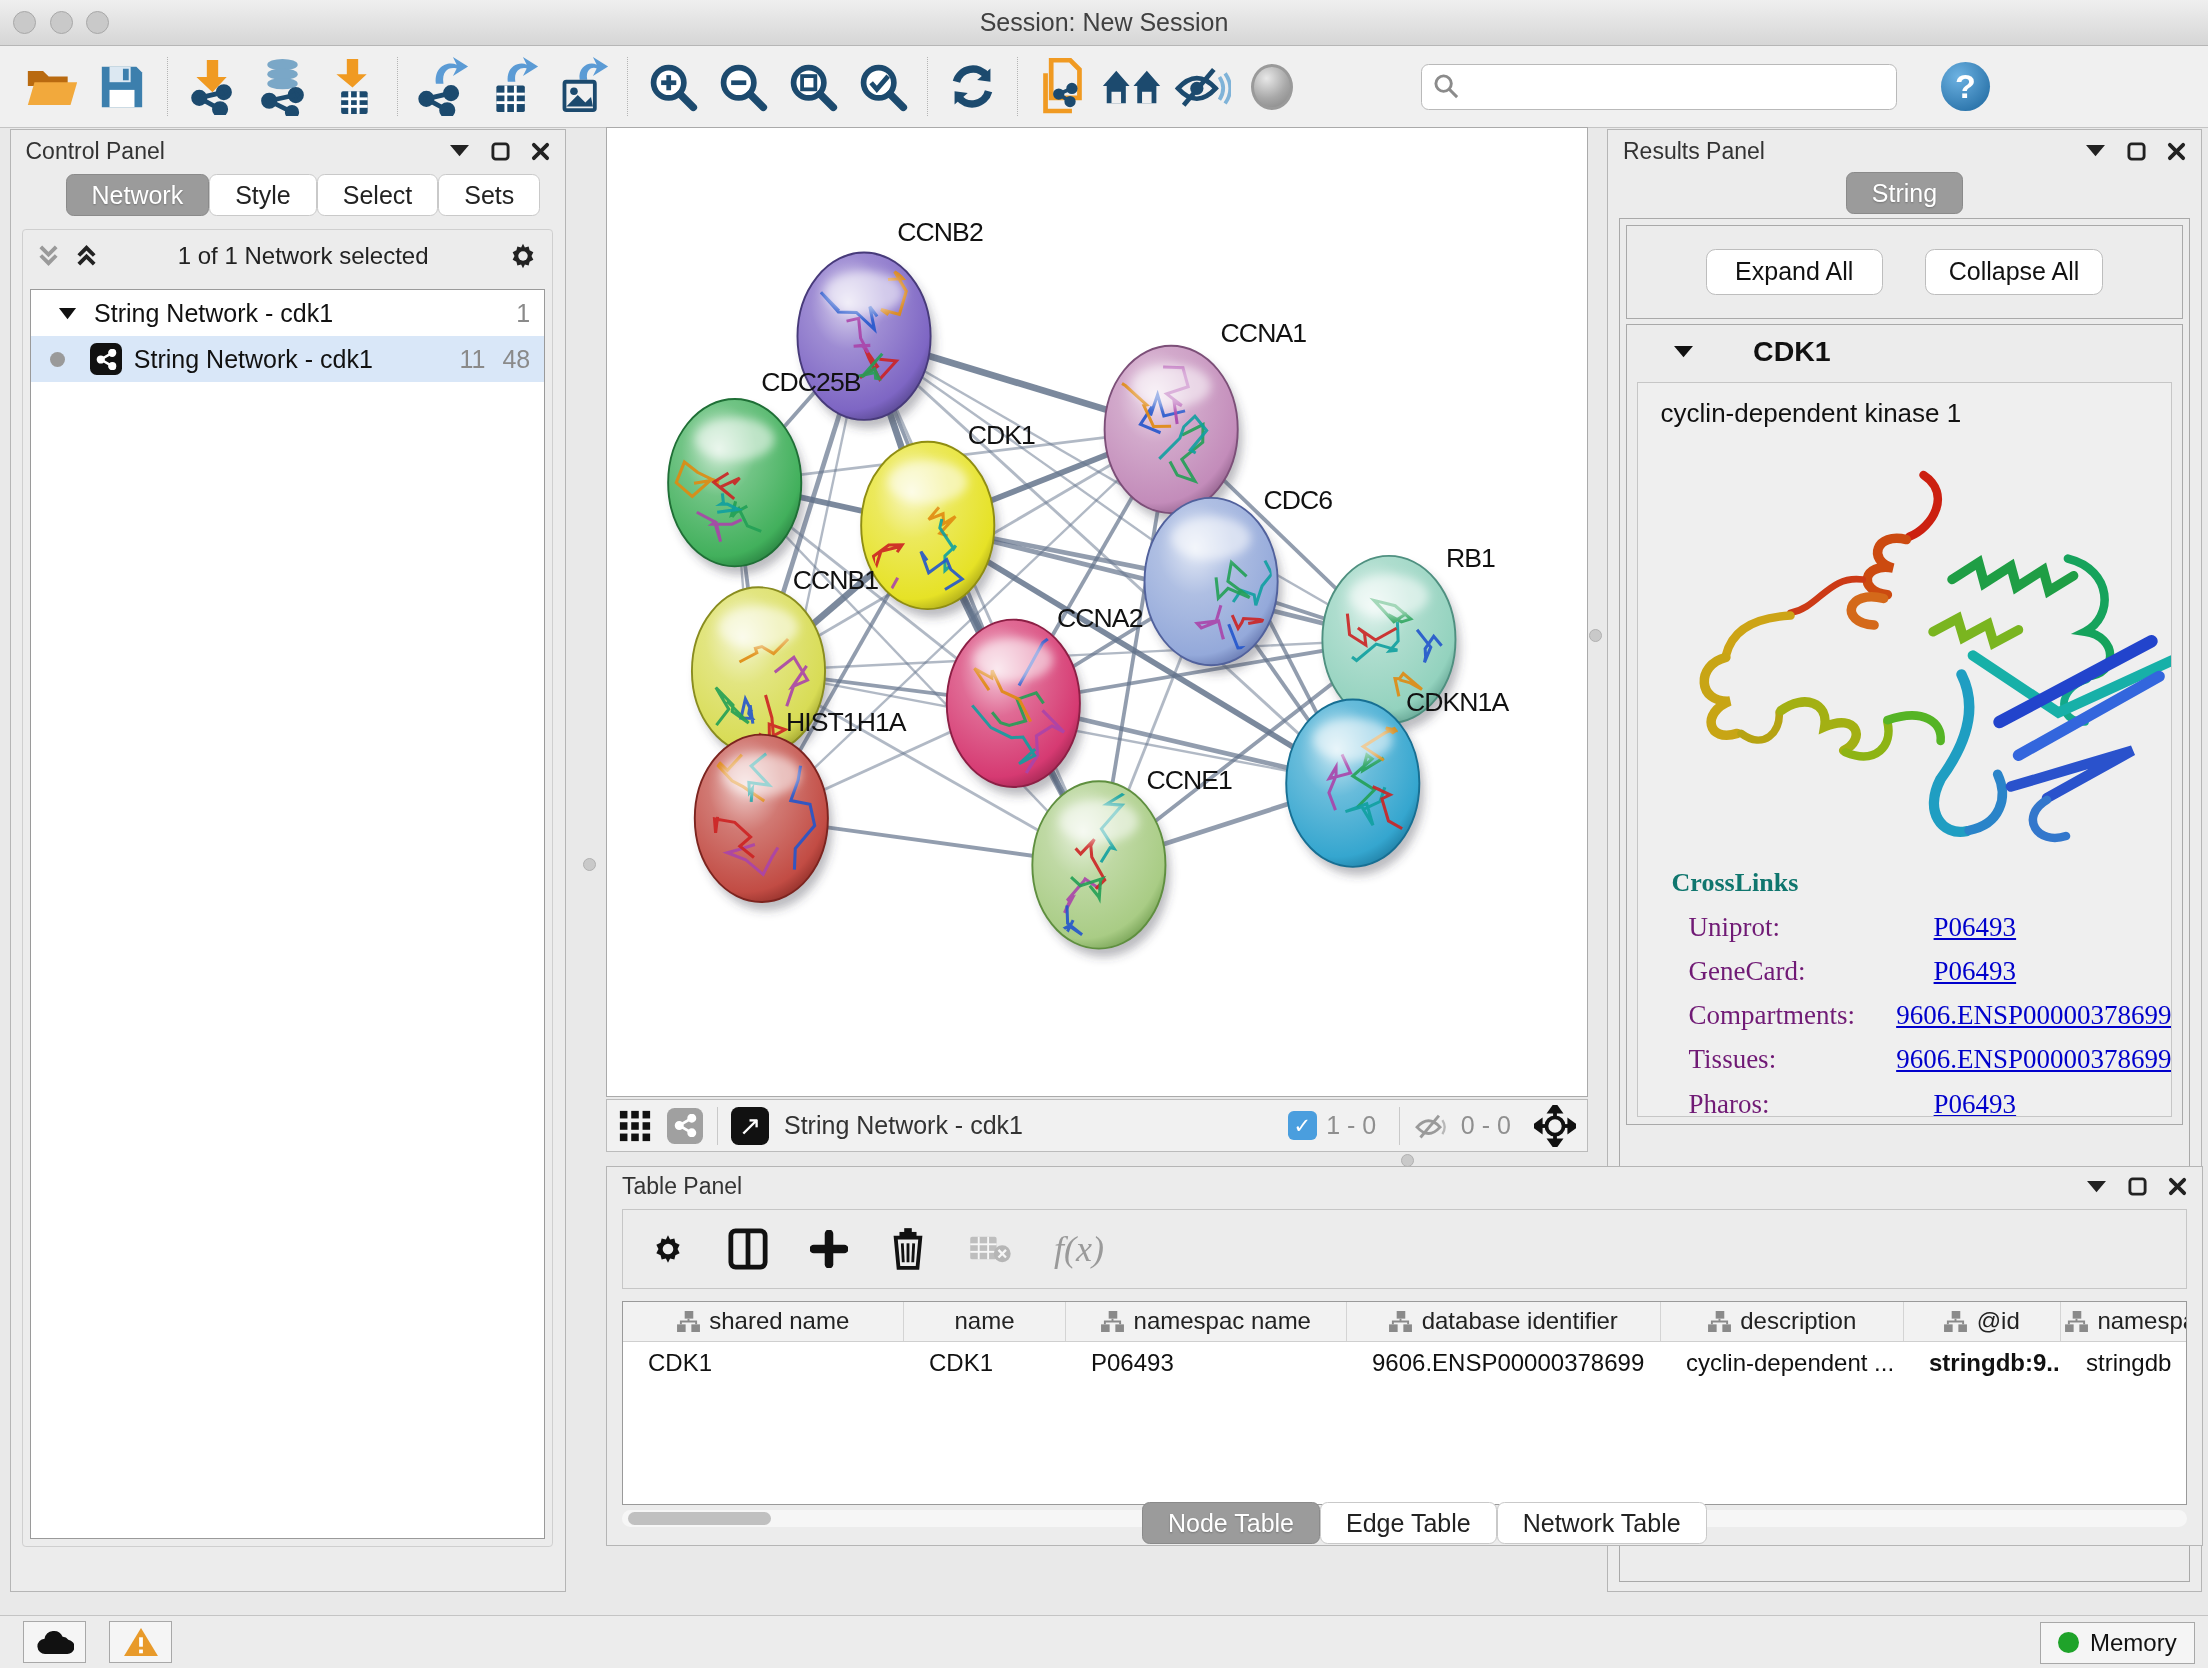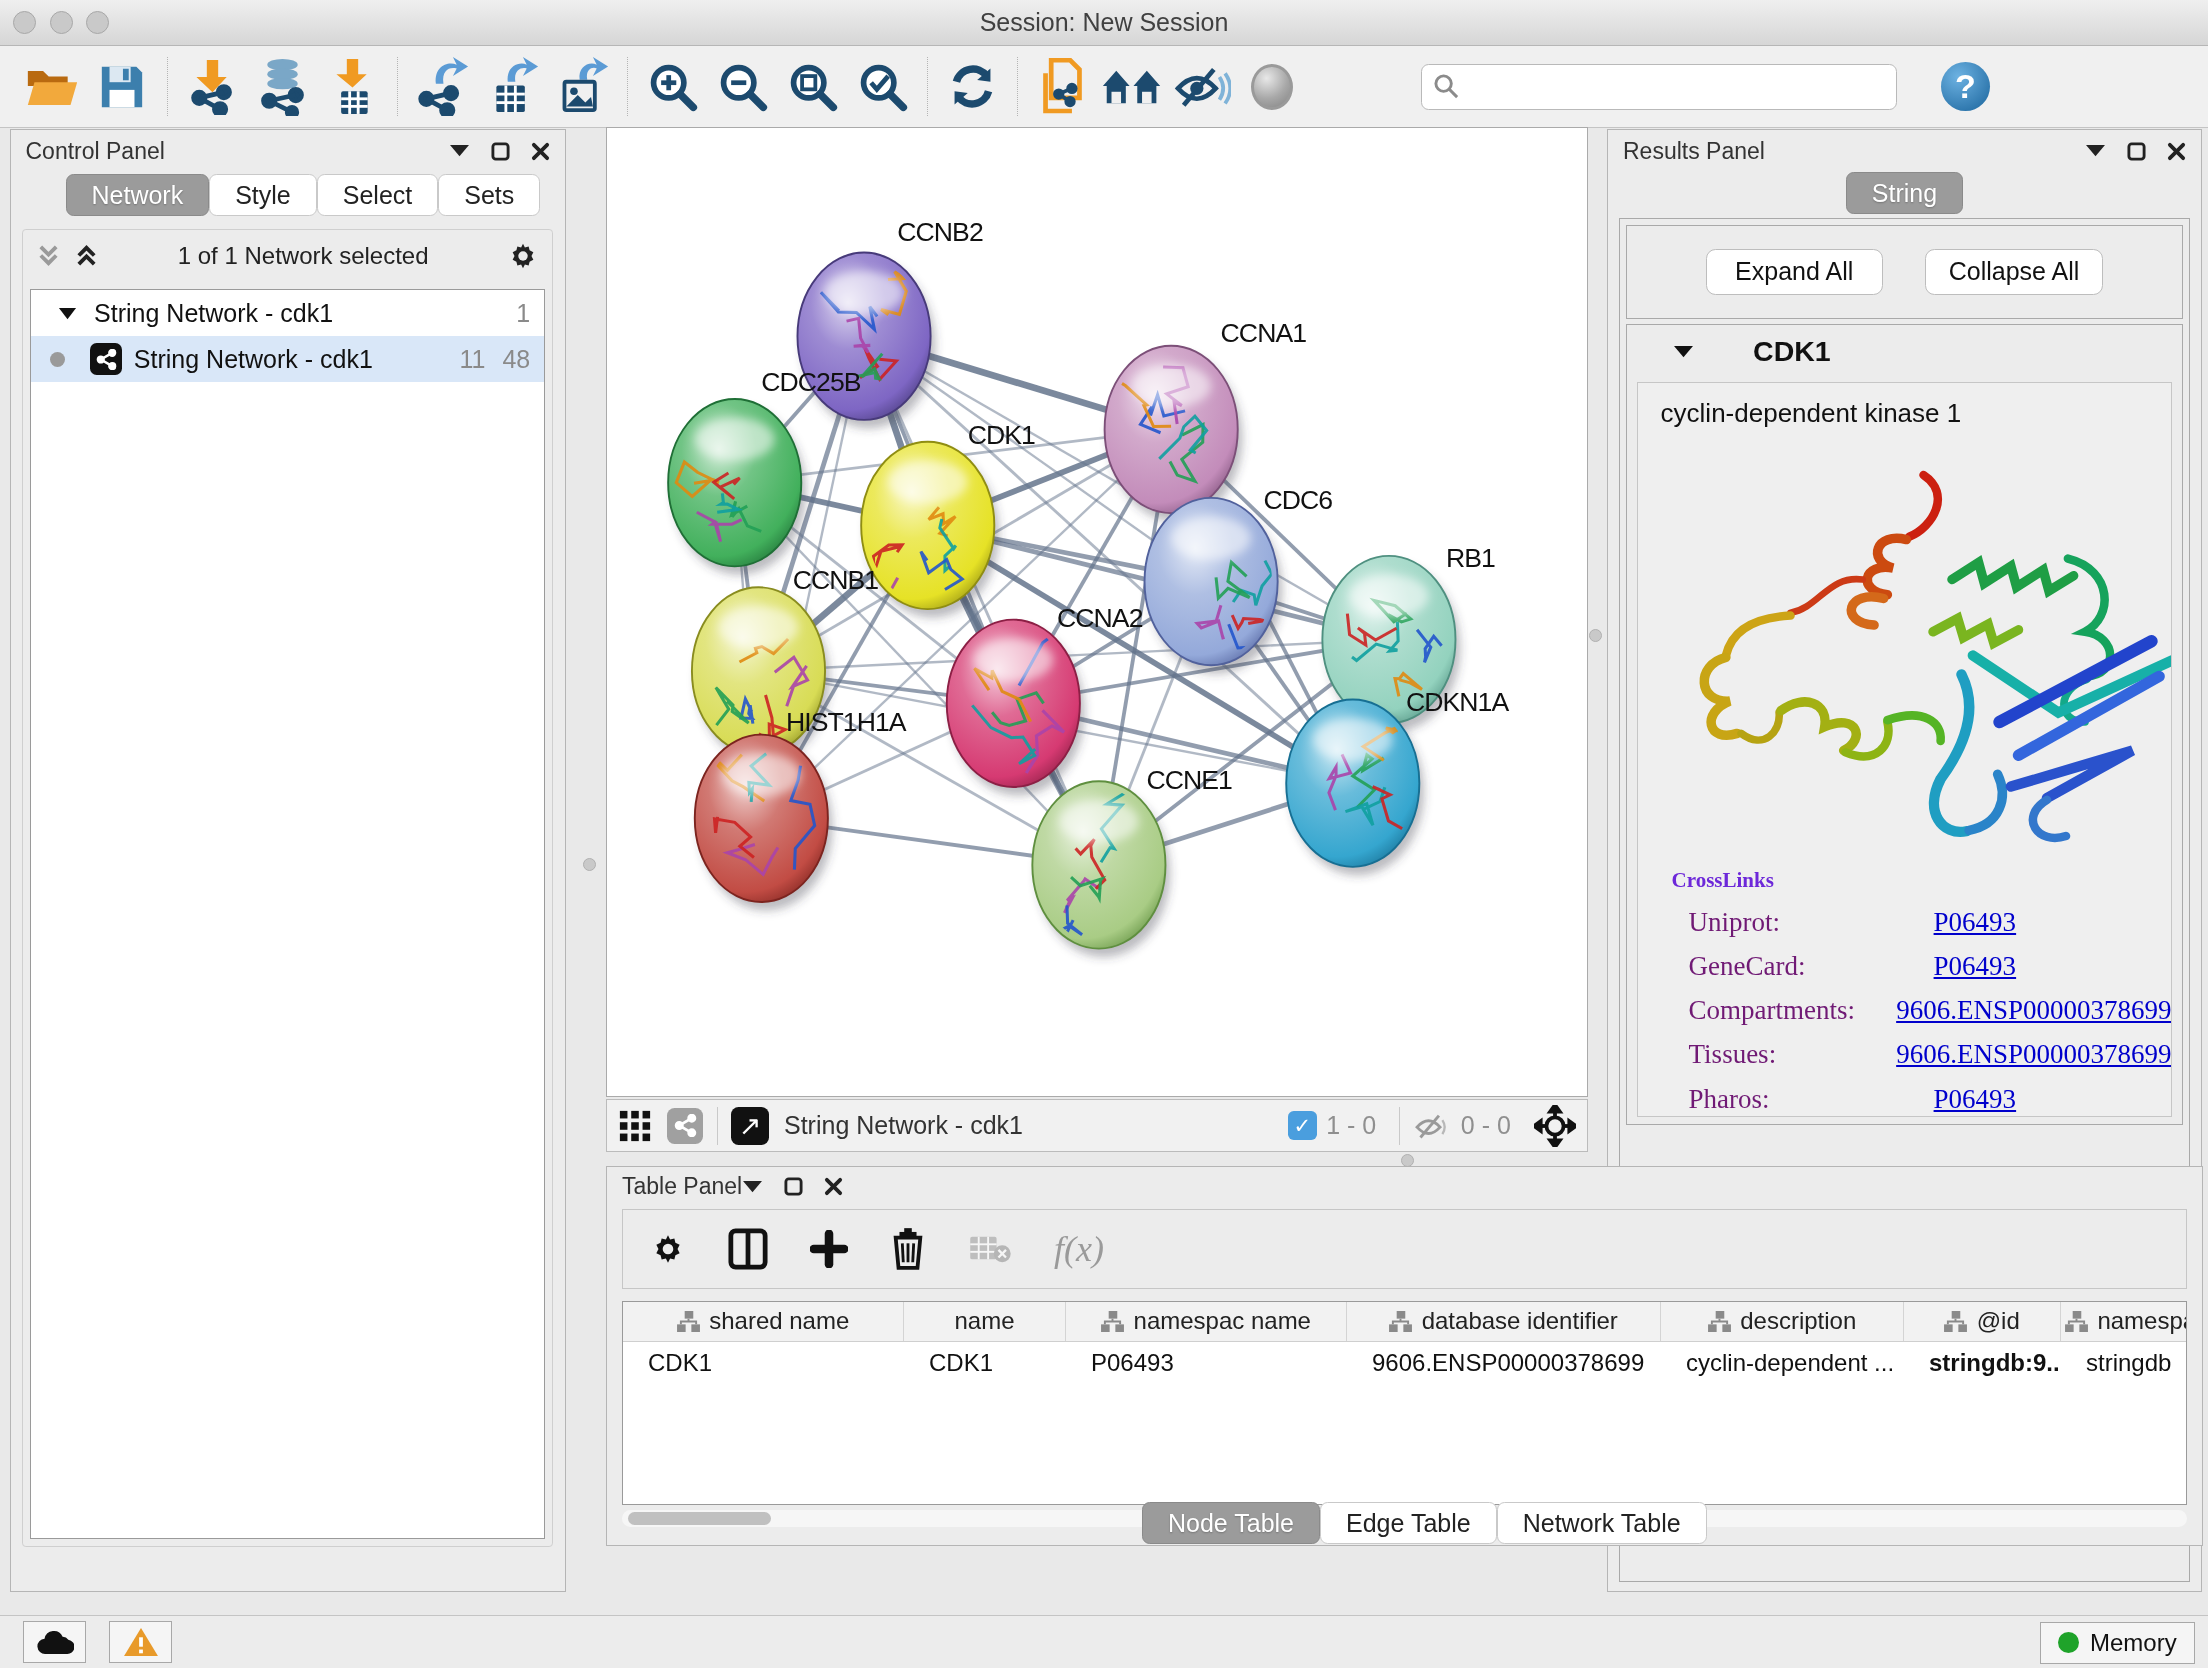--- a/index.html
+++ b/index.html
@@ -46,27 +46,27 @@
   .rp-tabrow{display:flex;justify-content:center;margin-top:5.7px;}
   .rp-outer{position:absolute;left:11.4px;right:11.4px;top:88px;bottom:9.5px;border:1px solid #a9a9a9;background:#ececec;}
   .rp-btnbox{border:1px solid #a9a9a9;margin:5.7px;padding:23px 12px;display:flex;justify-content:center;gap:42px;}
   .rp-btn{min-width:177px;height:46px;background:#fff;border:1px solid #bdbdbd;border-radius:9.5px;font-size:25px;color:#111;display:flex;align-items:center;justify-content:center;padding:0 23px;}
   .rp-section{border:1px solid #a9a9a9;margin:0 5.7px;height:801px;position:relative;}
   .rp-sec-head{display:flex;align-items:center;height:53px;}
   .rp-gene{font-size:28.5px;font-weight:bold;color:#111;margin-left:59px;}
   .rp-inner{position:absolute;left:9.5px;right:9.5px;top:57px;bottom:7.6px;border:1px solid #c6c6c6;background:#efefef;overflow:hidden;}
   .rp-desc{font-size:26px;color:#111;margin:15px 0 0 23px;}
   .serif{font-family:"Liberation Serif",serif;}
-  .xl-head{font-size:21px;font-weight:bold;color:#6d28d9;margin:13.3px 0 5.7px 34px;}
+  .xl-head{font-size:26px;font-weight:bold;color:#0f766e;margin:13.3px 0 5.7px 34px;}
   .xl-row{display:flex;font-size:27px;margin:13.3px 0 0 51px;}
   .xl-label{width:245px;color:#701a75;}
   .xl-link{color:#0000cc;text-decoration:underline;}
   
   #table-panel{position:absolute;left:606px;top:1166px;width:1597px;height:380px;background:#ececec;border:1px solid #b5b5b5;}
-  .tp-header{display:flex;align-items:center;justify-content:flex-start;padding:5.7px 15px 0 15px;}
+  .tp-header{display:flex;align-items:center;justify-content:space-between;padding:5.7px 15px 0 15px;}
   .tp-toolbar{margin:9.5px 15px 0 15px;height:80px;background:#ececec;border:1px solid #c6c6c6;display:flex;align-items:center;gap:42px;padding:0 27px;}
   .tp-table{margin:11.4px 15px 0 15px;background:#fff;border:1px solid #9a9a9a;height:204px;position:relative;overflow:hidden;}
   .tp-hrow{display:flex;height:40px;background:#f2f2f2;border-bottom:1px solid #cfcfcf;}
   .tp-hcell{display:flex;align-items:center;justify-content:center;gap:9.5px;font-size:24px;color:#222;border-right:1px solid #d4d4d4;flex:0 0 auto;overflow:hidden;}
   .tp-drow{display:flex;height:42px;}
   .tp-dcell{display:flex;align-items:center;font-size:24px;color:#111;padding-left:25px;flex:0 0 auto;overflow:hidden;white-space:nowrap;}
   .tp-hscroll{margin:5.7px 15px 0 15px;height:17px;background:#f6f6f6;border-radius:8.6px;position:relative;}
   .tp-thumb{position:absolute;left:5.7px;top:1.9px;width:143px;height:13.3px;border-radius:6.7px;background:#c0c0c0;}
   .bottom-tabs{position:absolute;left:1127px;top:1502px;display:flex;padding-left:15px;}
   

